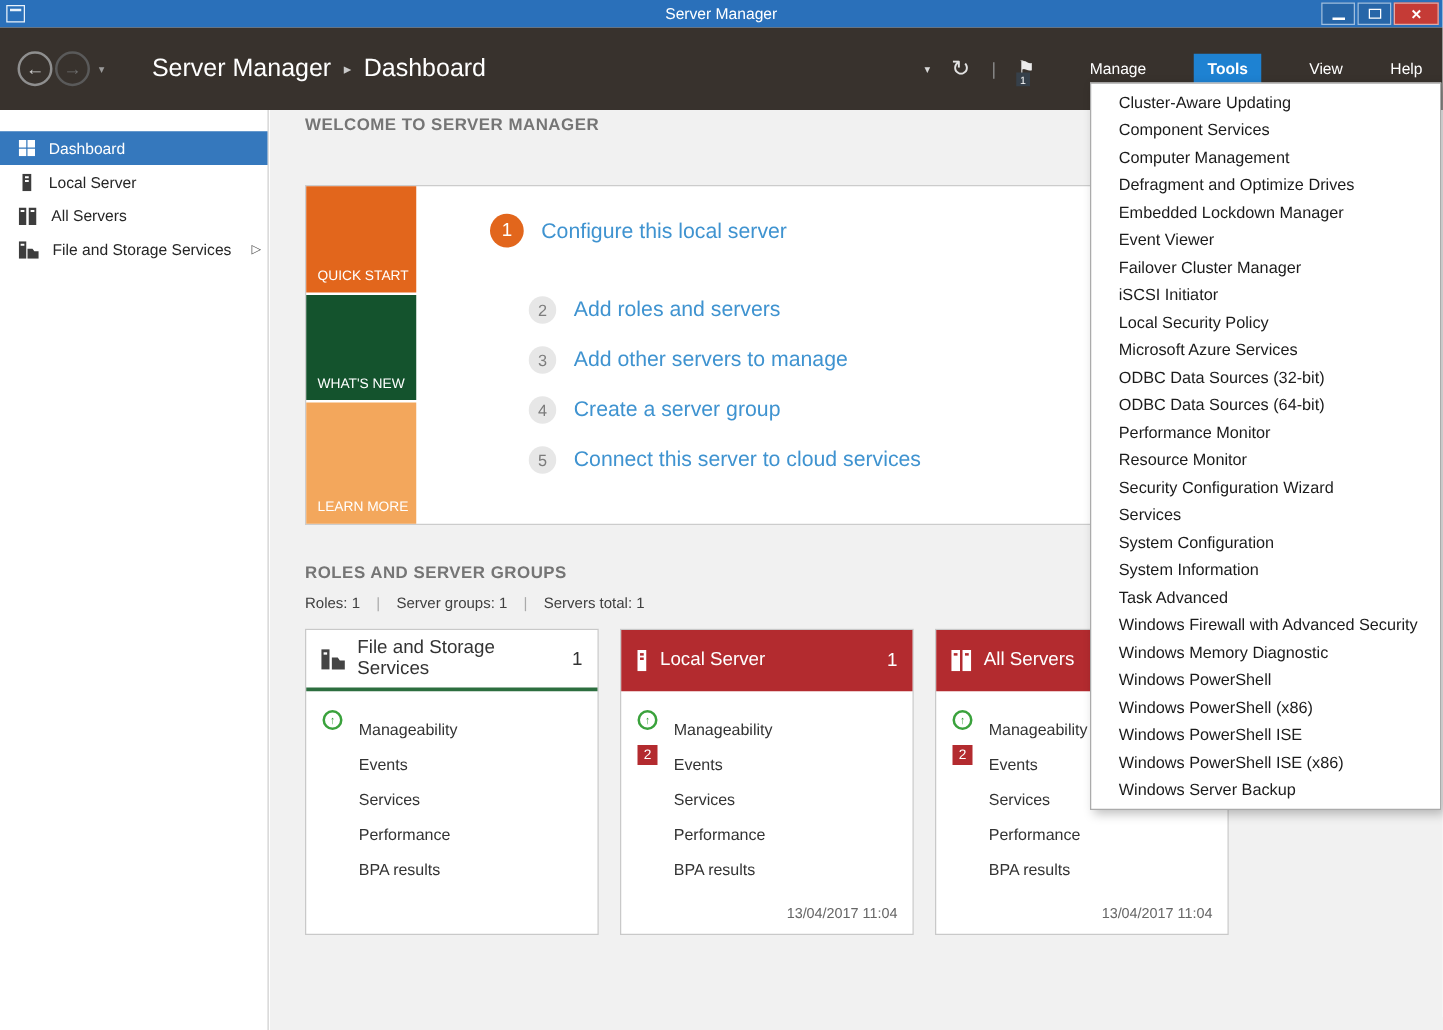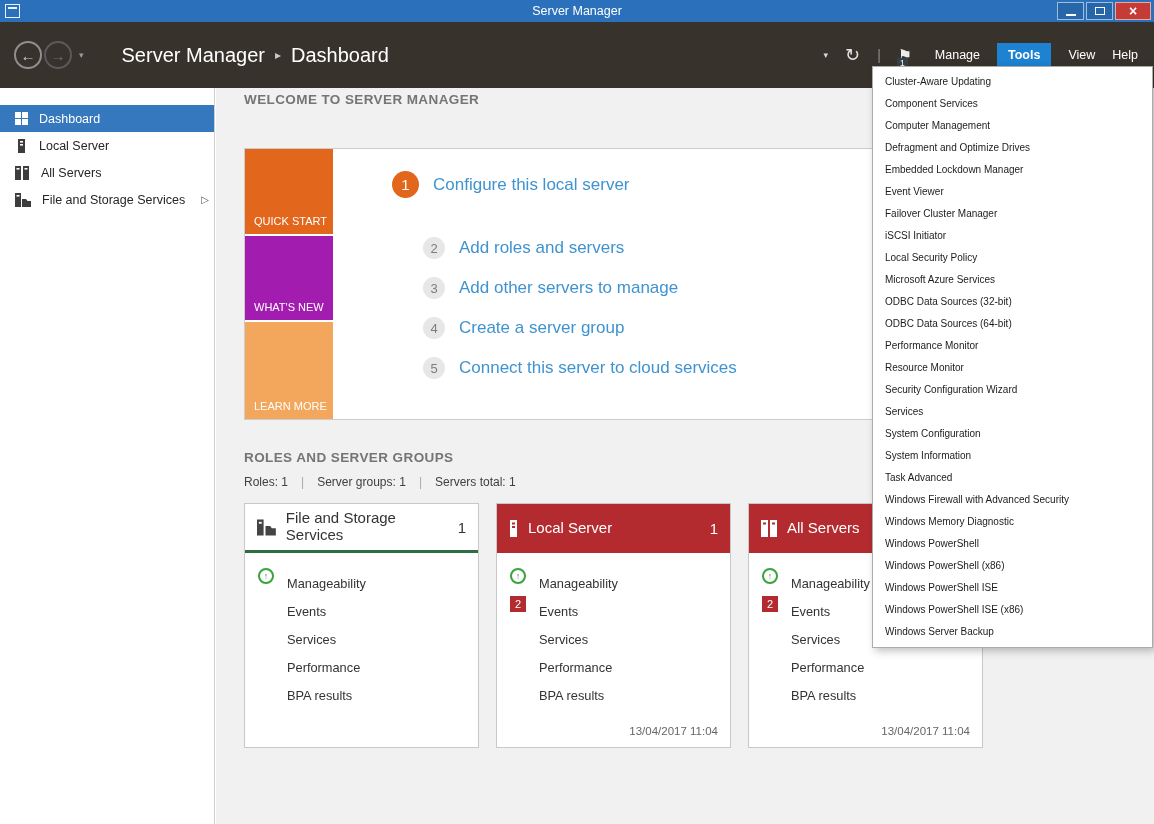--- a/index.html
+++ b/index.html
@@ -32,39 +32,39 @@
   .crumb { font-size:20px; color:#ffffff; white-space:nowrap; }
   .crumb.root { margin-left:38px; }
   .crumb-sep { color:#c9c9c9; font-size:12px; margin:0 10px; }
   .nav-right { position:absolute; right:16px; top:0; height:66px; display:flex; align-items:center; gap:17px; }
   .nr-caret { font-size:9px; color:#d9d9d9; }
   .nr-refresh { font-size:18px; color:#e3e3e3; }
   .nr-pipe { color:#8a8a8a; font-size:14px; }
   .flag-wrap { position:relative; width:20px; font-size:16px; color:#ececec; }
   .flag-badge { position:absolute; left:-1px; bottom:-4px; min-width:11px; height:11px; padding:0 1px;
     background:#36404a; color:#fff; font-size:8.5px; display:flex; align-items:center; justify-content:center; }
-  .nav-menu-item { color:#fff; font-size:12.5px; cursor:default; }
+  .nav-menu-item { color:#fff; font-size:12.5px; cursor:default;margin-left:21px; }
   .nav-menu-item.active { background:#1e82d2; padding:5px 11px;font-weight:bold; }
   
   .sidebar { position:absolute; left:0; top:88px; width:215px; bottom:0; background:#fff;
     border-right:1px solid #cfcfcf; padding-top:17px; }
   .sb-item { height:27px; display:flex; align-items:center; padding-left:15px; gap:11px;
     font-size:12.5px; color:#262626; white-space:nowrap; }
   .sb-item.selected { background:#3578bd; color:#fff; }
   .sb-item svg { flex:0 0 auto; }
   .sb-chevron { margin-left:5px; font-size:10px; color:#555; }
   
   .content { position:absolute; left:216px; top:88px; right:0; bottom:0; background:#f1f1f1; }
   .section-h { position:absolute; left:28px; font-size:13.5px; font-weight:bold; color:#757575; letter-spacing:.4px; }
   .welcome-h { top:4px; }
   .roles-h { top:362px; }
   .panel { position:absolute; left:28px; top:60px; width:890px; height:272px; background:#fff; border:1px solid #cccccc; }
   .strip-block { position:absolute; left:0; width:88px; }
   .blk1 { top:0; height:85px; background:#e2661c; }
-  .blk2 { top:87px; height:84px; background:#a21caf; }
+  .blk2 { top:87px; height:84px; background:#14532d; }
   .blk3 { top:173px; height:97px; background:#f3a75c; }
   .tab-label { position:absolute; left:9px; bottom:7px; color:#fff; font-size:11px; white-space:nowrap; }
   .step { position:absolute; display:flex; align-items:center; }
   .step-1 { left:147px; top:22px; }
   .step-n2 { left:178px; top:88px; }
   .step-n3 { left:178px; top:128px; }
   .step-n4 { left:178px; top:168px; }
   .step-n5 { left:178px; top:208px; }
   .c1 { width:27px; height:27px; border-radius:50%; background:#e2661c; color:#fff; font-size:15px;
     display:flex; align-items:center; justify-content:center; flex:0 0 auto; }
@@ -88,21 +88,21 @@
   .ic { width:42px; display:flex; justify-content:center; flex:0 0 auto; }
   .rlabel { font-size:12.8px; color:#333;margin-top:14px; }
   .ok-ic { width:16px; height:16px; border-radius:50%; border:2px solid #3aa23c; color:#3aa23c;
     font-size:9px; font-weight:bold; display:flex; align-items:center; justify-content:center; }
   .ev-badge { width:16px; height:16px; background:#b32b2f; color:#fff; font-size:11px;
     display:flex; align-items:center; justify-content:center; }
   .stamp { position:absolute; right:12px; bottom:10px; font-size:11.5px; color:#666; }
   
   .tools-menu { position:absolute; left:872px; top:66px; width:281px; background:#fff;
     border:1px solid #ababab; box-shadow:3px 3px 8px rgba(0,0,0,.25); padding:4px 0; z-index:60; }
-  .tm-item { height:22px; line-height:22px; padding-left:12px; font-size:10px; color:#1b1b1b; white-space:nowrap; }
+  .tm-item { height:22px; line-height:22px; padding-left:22px; font-size:13px; color:#1b1b1b; white-space:nowrap; }
 </style>
 </head>
 <body>
 
 <header class="titlebar">
   <span class="app-icon"></span>
   <span class="title">Server Manager</span>
   <span class="win-controls">
     <span class="wc">
         <span class="g-min"></span>

